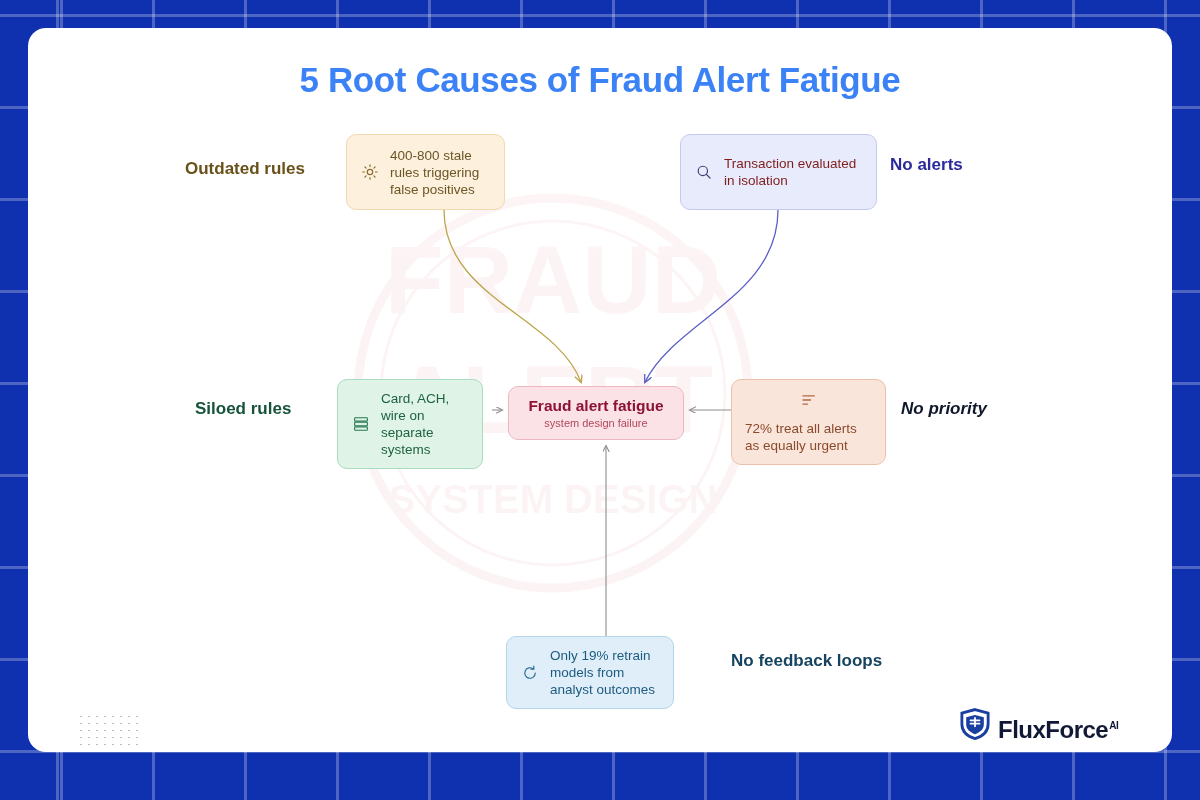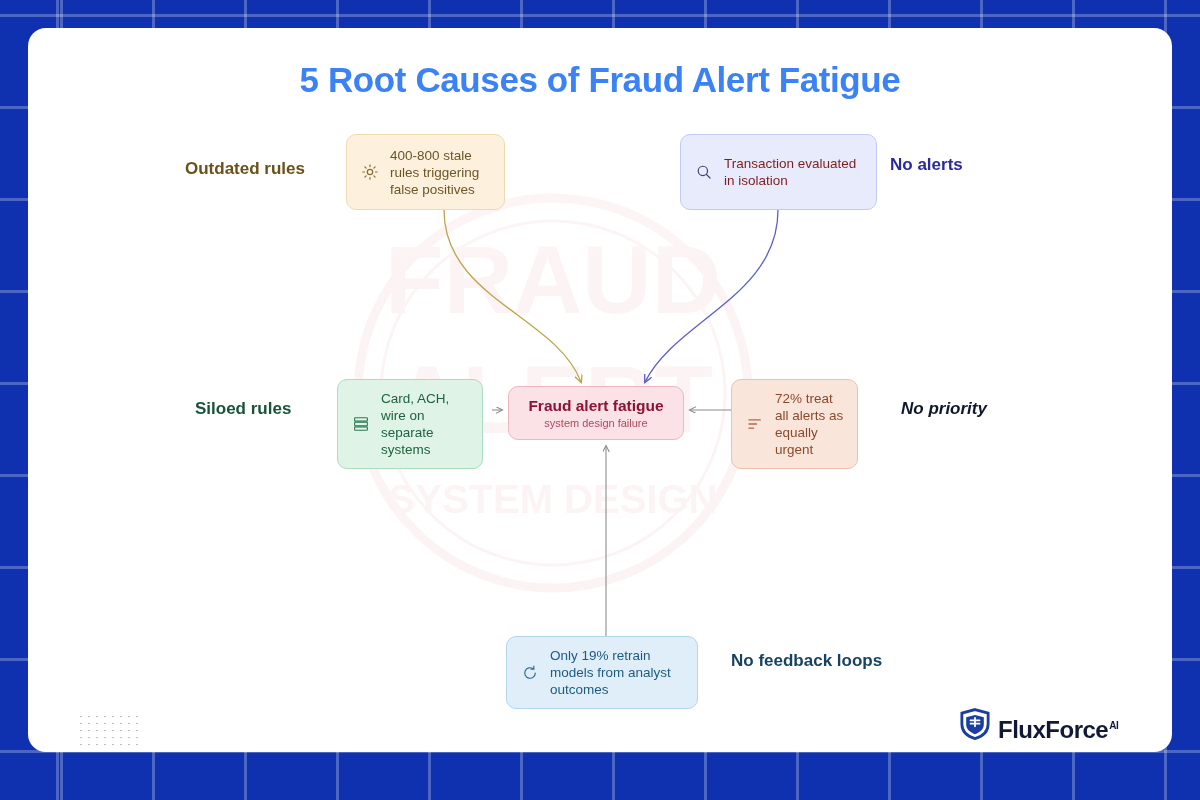--- a/index.html
+++ b/index.html
@@ -135,28 +135,28 @@
   }
   #node-center .center-title {
     font-size: 15.5px; font-weight: bold; color: #8d1233; white-space: nowrap;
   }
   #node-center .center-sub {
     font-size: 11px; color: #b0485f; white-space: nowrap;
   }
 
   
   #node-no-priority {
-    left: 703px; top: 351px; width: 127px; min-height: 62px;
-    background: #fae5db; border-color: #edc0ab;
+    left: 703px; top: 351px; width: 155px; min-height: 62px;
+    background: #fae5db; border-color: #edc0ab; flex-direction: column;
   }
   #node-no-priority .txt { color: #8a4a2c; }
 
   
   #node-no-feedback {
-    left: 478px; top: 608px; width: 192px; min-height: 56px;
+    left: 478px; top: 608px; width: 168px; min-height: 56px;
     background: #dfeef8; border-color: #b2d6ec;
   }
   #node-no-feedback .txt { color: #1d5b80; }
 
   
   .outer-label {
     position: absolute;
     font-size: 17px;
     font-weight: bold;
     white-space: nowrap;

